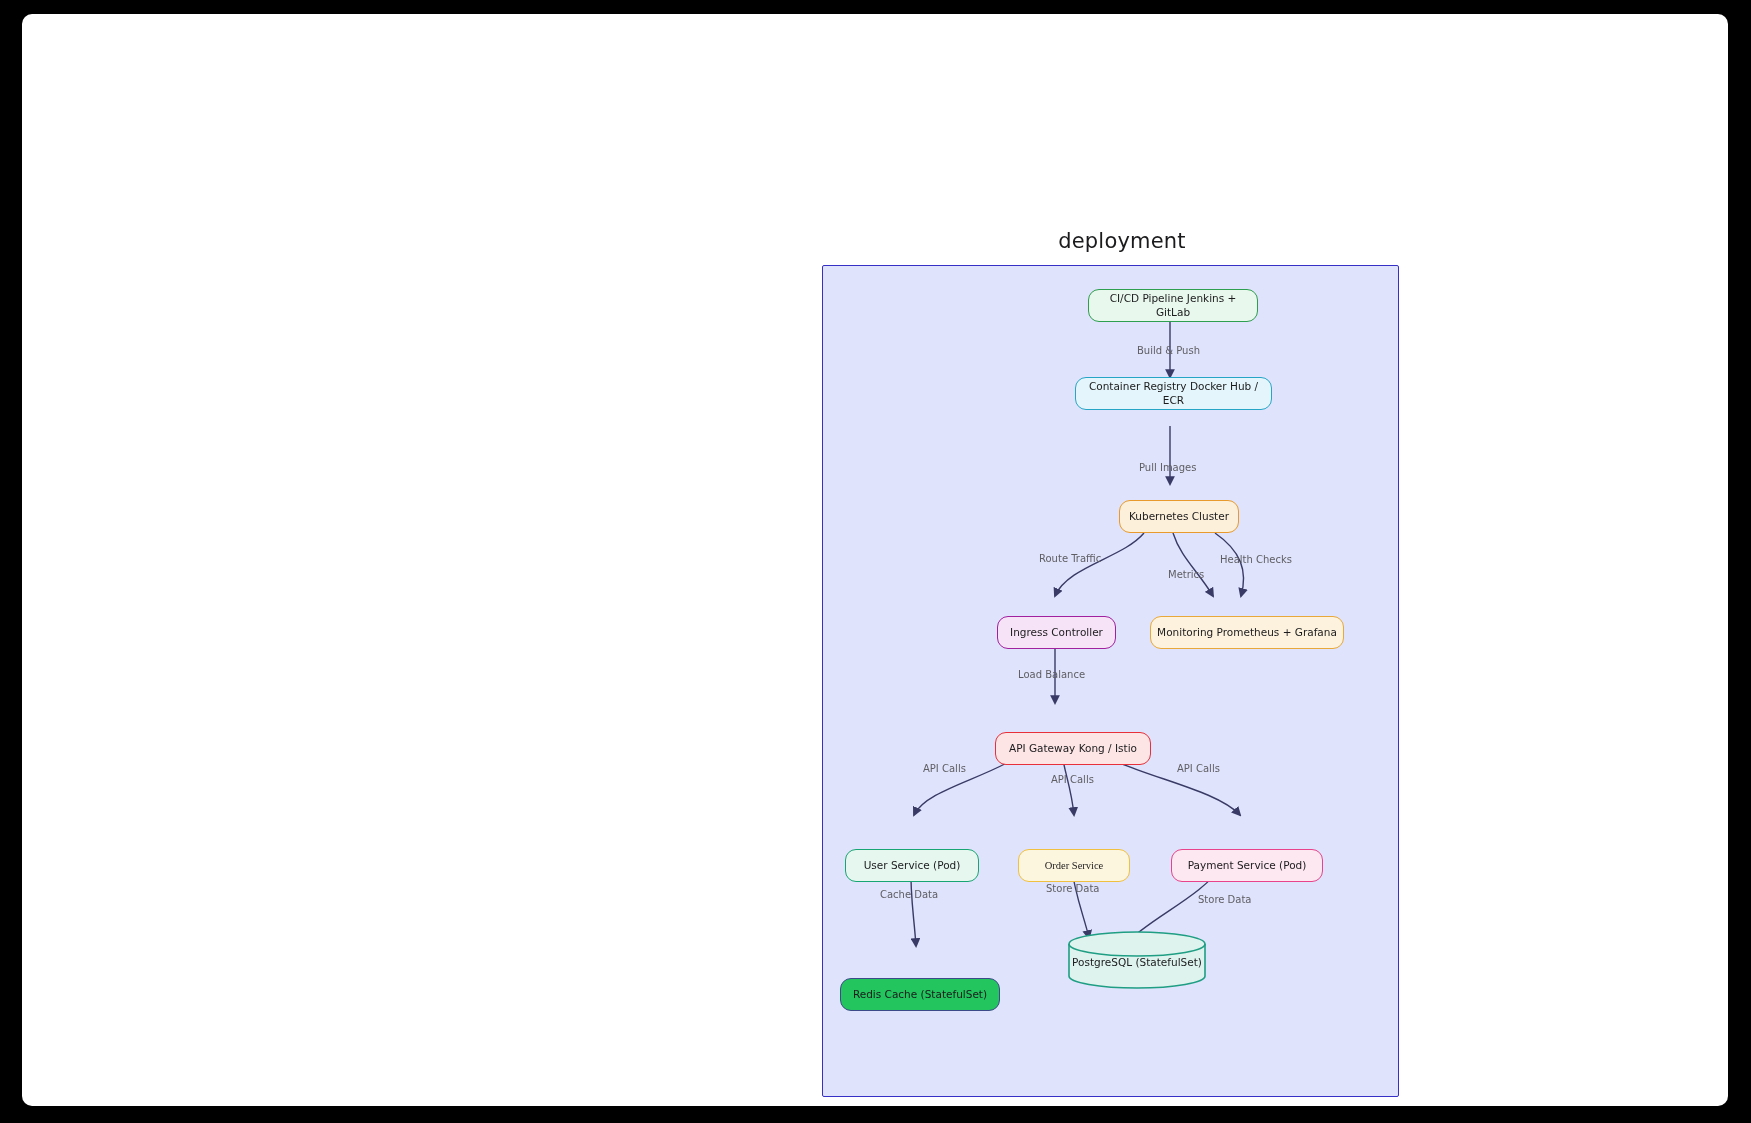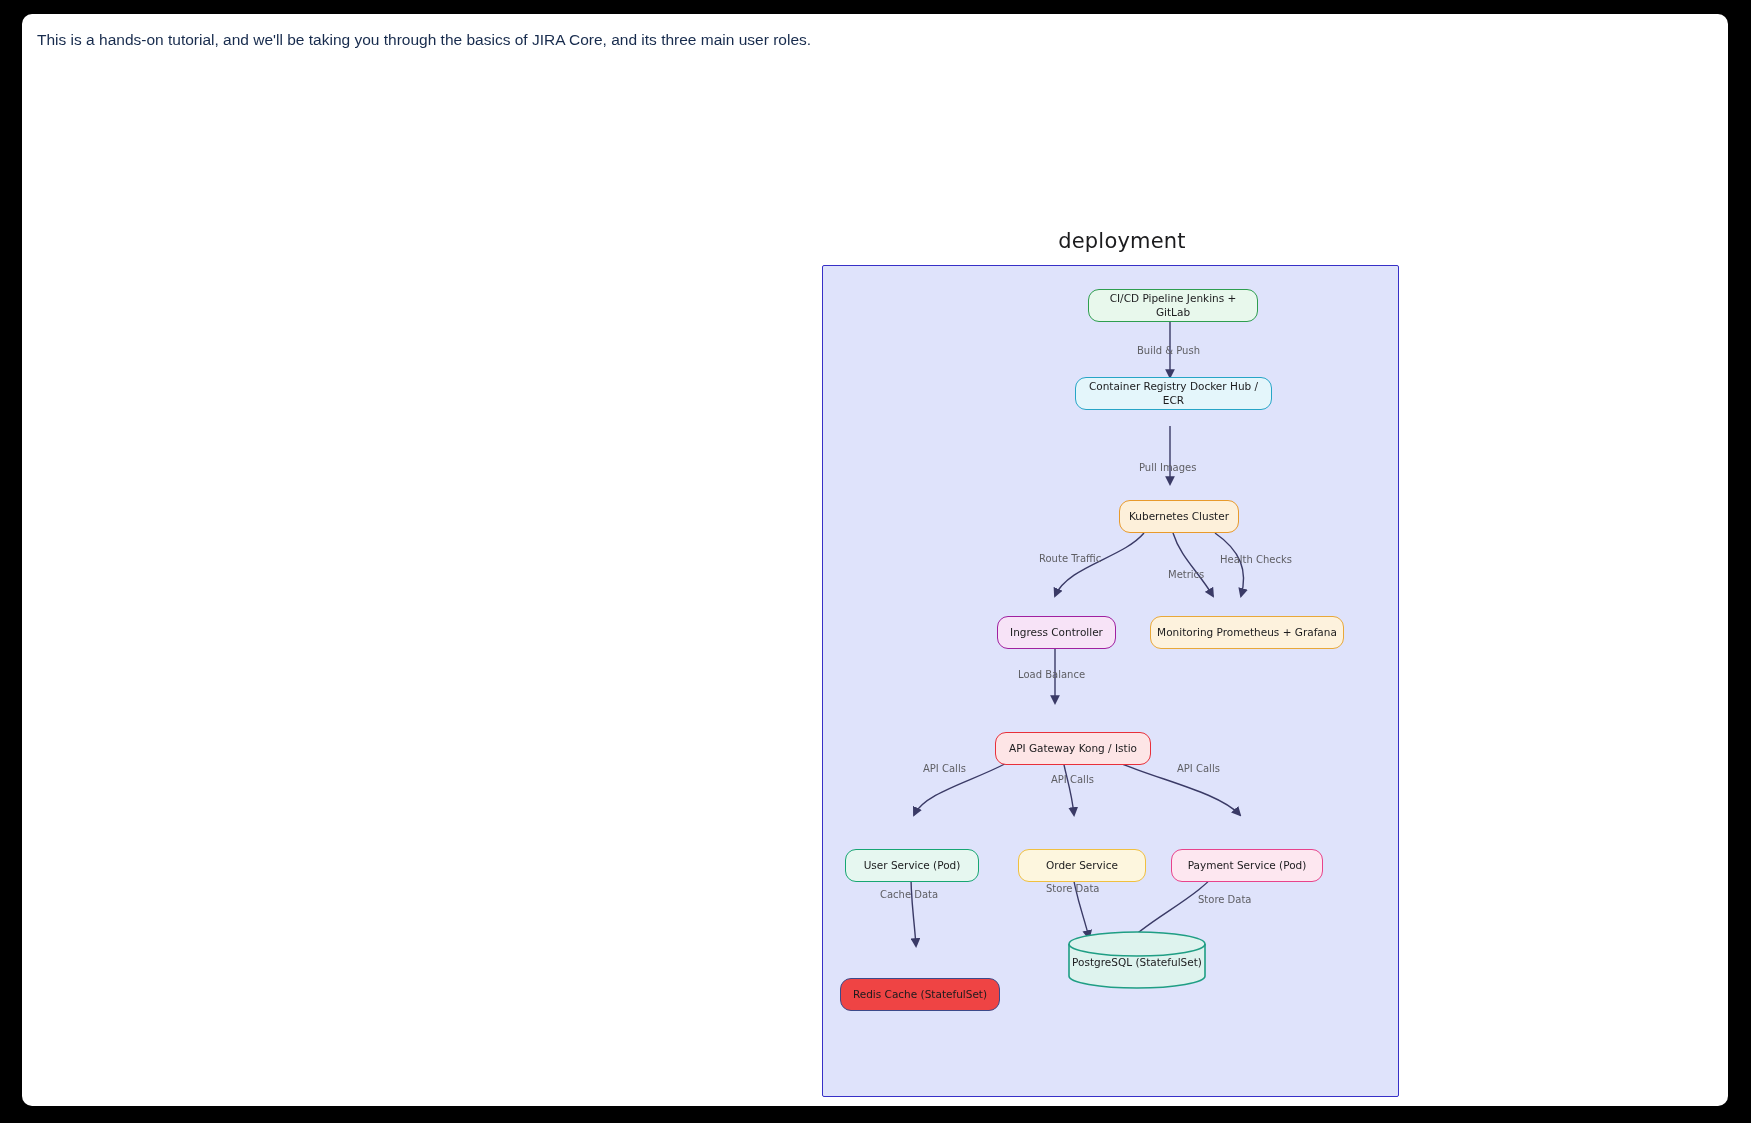--- a/index.html
+++ b/index.html
@@ -121,21 +121,20 @@
     padding-top: 8px;
     box-sizing: border-box;
   }
 </style>
 </head>
 <body>
 
 <div class="page">
 
   <div class="intro">
-    <p>This is a hands-on tutorial, and we'll be taking you through the basics of JIRA Core, and its three main user roles.</p>
   </div>
 
   <div class="diagram-wrap">
     <div class="diagram-title">deployment</div>
 
     <div class="diagram-frame">
 
       <svg width="575" height="830">
         <defs>
           <marker id="arrow" viewBox="0 0 10 10" refX="8" refY="5" markerWidth="7" markerHeight="7" orient="auto-start-reverse">
@@ -191,29 +190,29 @@
       </div>
 
       <div class="node" style="left:172px; top:466px; width:156px; height:33px; background:#fde5e6; border:1.6px solid #e8303a;">
         <span>API Gateway Kong / Istio</span>
       </div>
 
       <div class="node" style="left:22px; top:583px; width:134px; height:33px; background:#e6f7f0; border:1.6px solid #17a673;">
         <span>User Service (Pod)</span>
       </div>
 
-      <div class="node" style="left:195px; top:583px; width:128px; height:33px; background:#fdf6de; border:1.6px solid #f0c040;">
+      <div class="node" style="left:195px; top:583px; width:112px; height:33px; background:#fdf6de; border:1.6px solid #f0c040;font-family:Liberation Serif, serif;">
         <span>Order Service</span>
       </div>
 
       <div class="node" style="left:348px; top:583px; width:152px; height:33px; background:#fde7f0; border:1.6px solid #e8438b;">
         <span>Payment Service (Pod)</span>
       </div>
 
-      <div class="node" style="left:17px; top:712px; width:160px; height:33px; background:#ef4444; border:1.6px solid #3c4a8a;">
+      <div class="node" style="left:17px; top:712px; width:160px; height:33px; background:#22c55e; border:1.6px solid #3c4a8a;">
         <span>Redis Cache (StatefulSet)</span>
       </div>
 
       <div class="cyl" style="left:218px; top:664px;margin-left:26px;">
         <svg width="140" height="60">
           <path d="M2,14 a68,12 0 0 1 136,0 L138,46 a68,12 0 0 1 -136,0 Z" fill="#def3ee" stroke="#1f9e84" stroke-width="1.6"></path>
           <path d="M2,14 a68,12 0 0 0 136,0" fill="none" stroke="#1f9e84" stroke-width="1.6"></path>
         </svg>
         <div class="cyl-label">PostgreSQL (StatefulSet)</div>
       </div>

